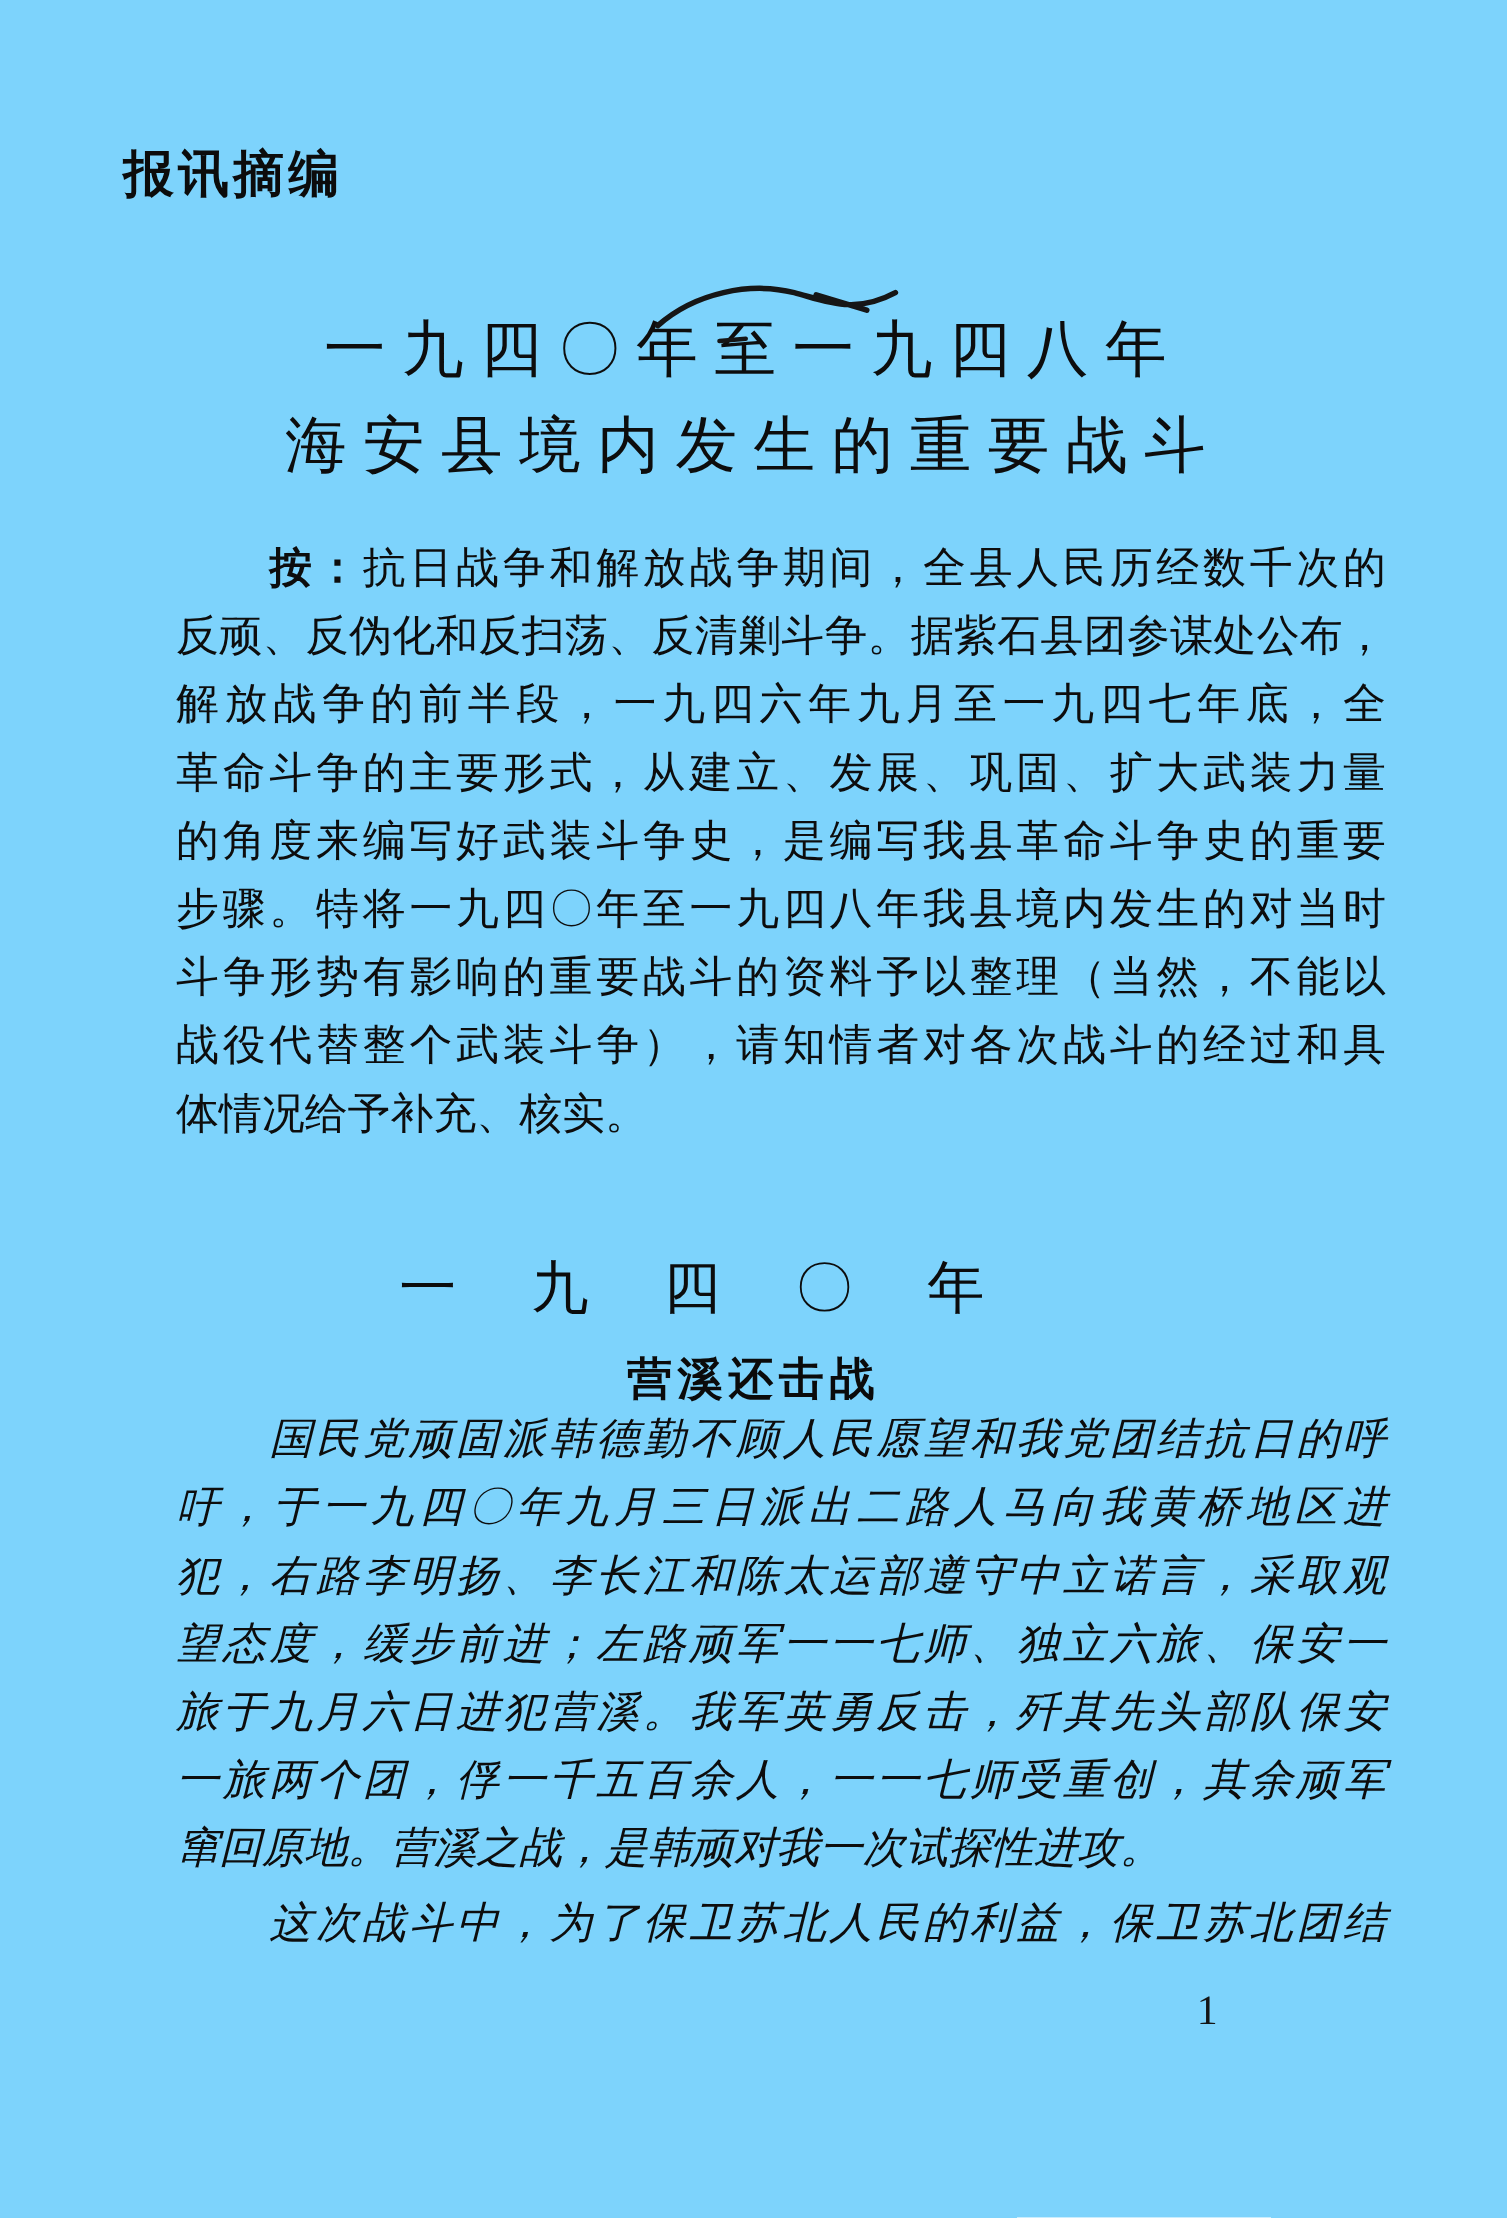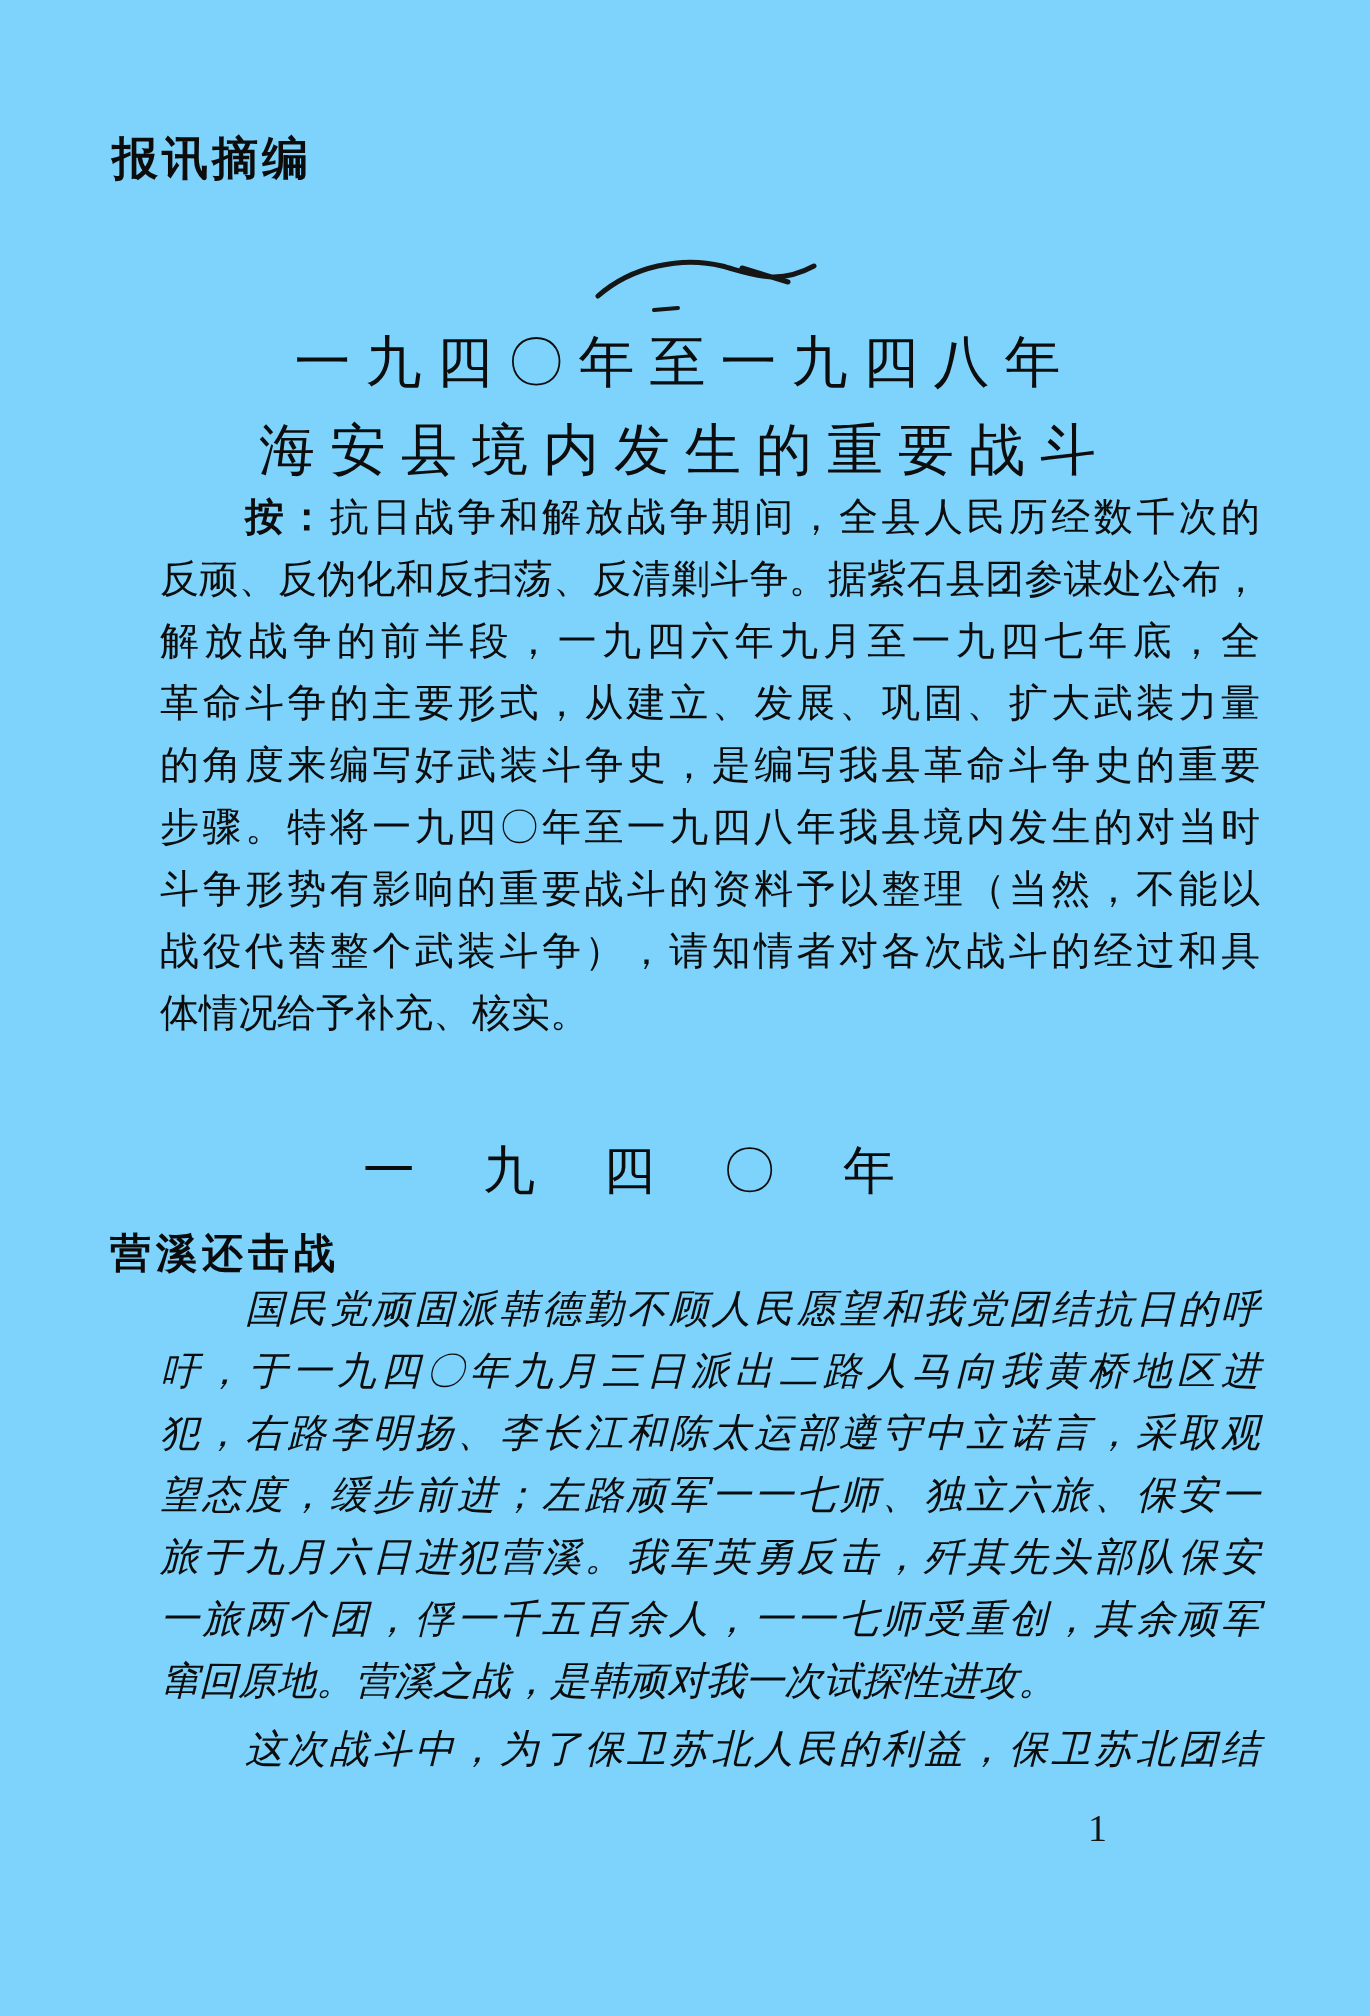--- a/index.html
+++ b/index.html
@@ -13,21 +13,21 @@
   }
   .doc-header {
     position:absolute; left:112px; top:128px;
     font-size:46px; font-weight:bold; letter-spacing:4px;
     color:#0c0c0c;
   }
   .title {
     position:absolute; left:110px; top:282px; width:1150px;
     text-align:center; color:#0d0d0d;
   }
-  .title-line { font-size:56px; letter-spacing:15px; line-height:72px; font-weight:500;margin-top:44px; }
+  .title-line { font-size:56px; letter-spacing:15px; line-height:72px; font-weight:500; }
   .title-line + .title-line { margin-top:16px; }
   .scribble {
     position:absolute; left:592px; top:252px; width:230px; height:66px;
     pointer-events:none;
   }
   .para {
     position:absolute; left:112px; width:1148px;
     font-size:39px; line-height:62px; color:#0d0d0d;
   }
   .intro { top:486px; }
@@ -41,21 +41,21 @@
   }
   .bold { font-weight:bold; }
   .year-heading {
     position:absolute; left:110px; top:1136px; width:1150px;
     text-align:center; transform:translateX(-110px);
     font-size:52px; letter-spacing:68px; padding-left:88px;
     color:#0c0c0c;
   }
   .battle-heading {
     position:absolute; left:110px; top:1226px; width:1150px;
-    text-align:left;
+    text-align:center;
     font-size:41px; font-weight:bold; letter-spacing:5px;
     color:#0b0b0b;
   }
   .next-para { margin-top:6px; }
   .page-number {
     position:absolute; left:1088px; top:1806px;
     font-size:38px; color:#141414;
   }
 </style>
 </head>

